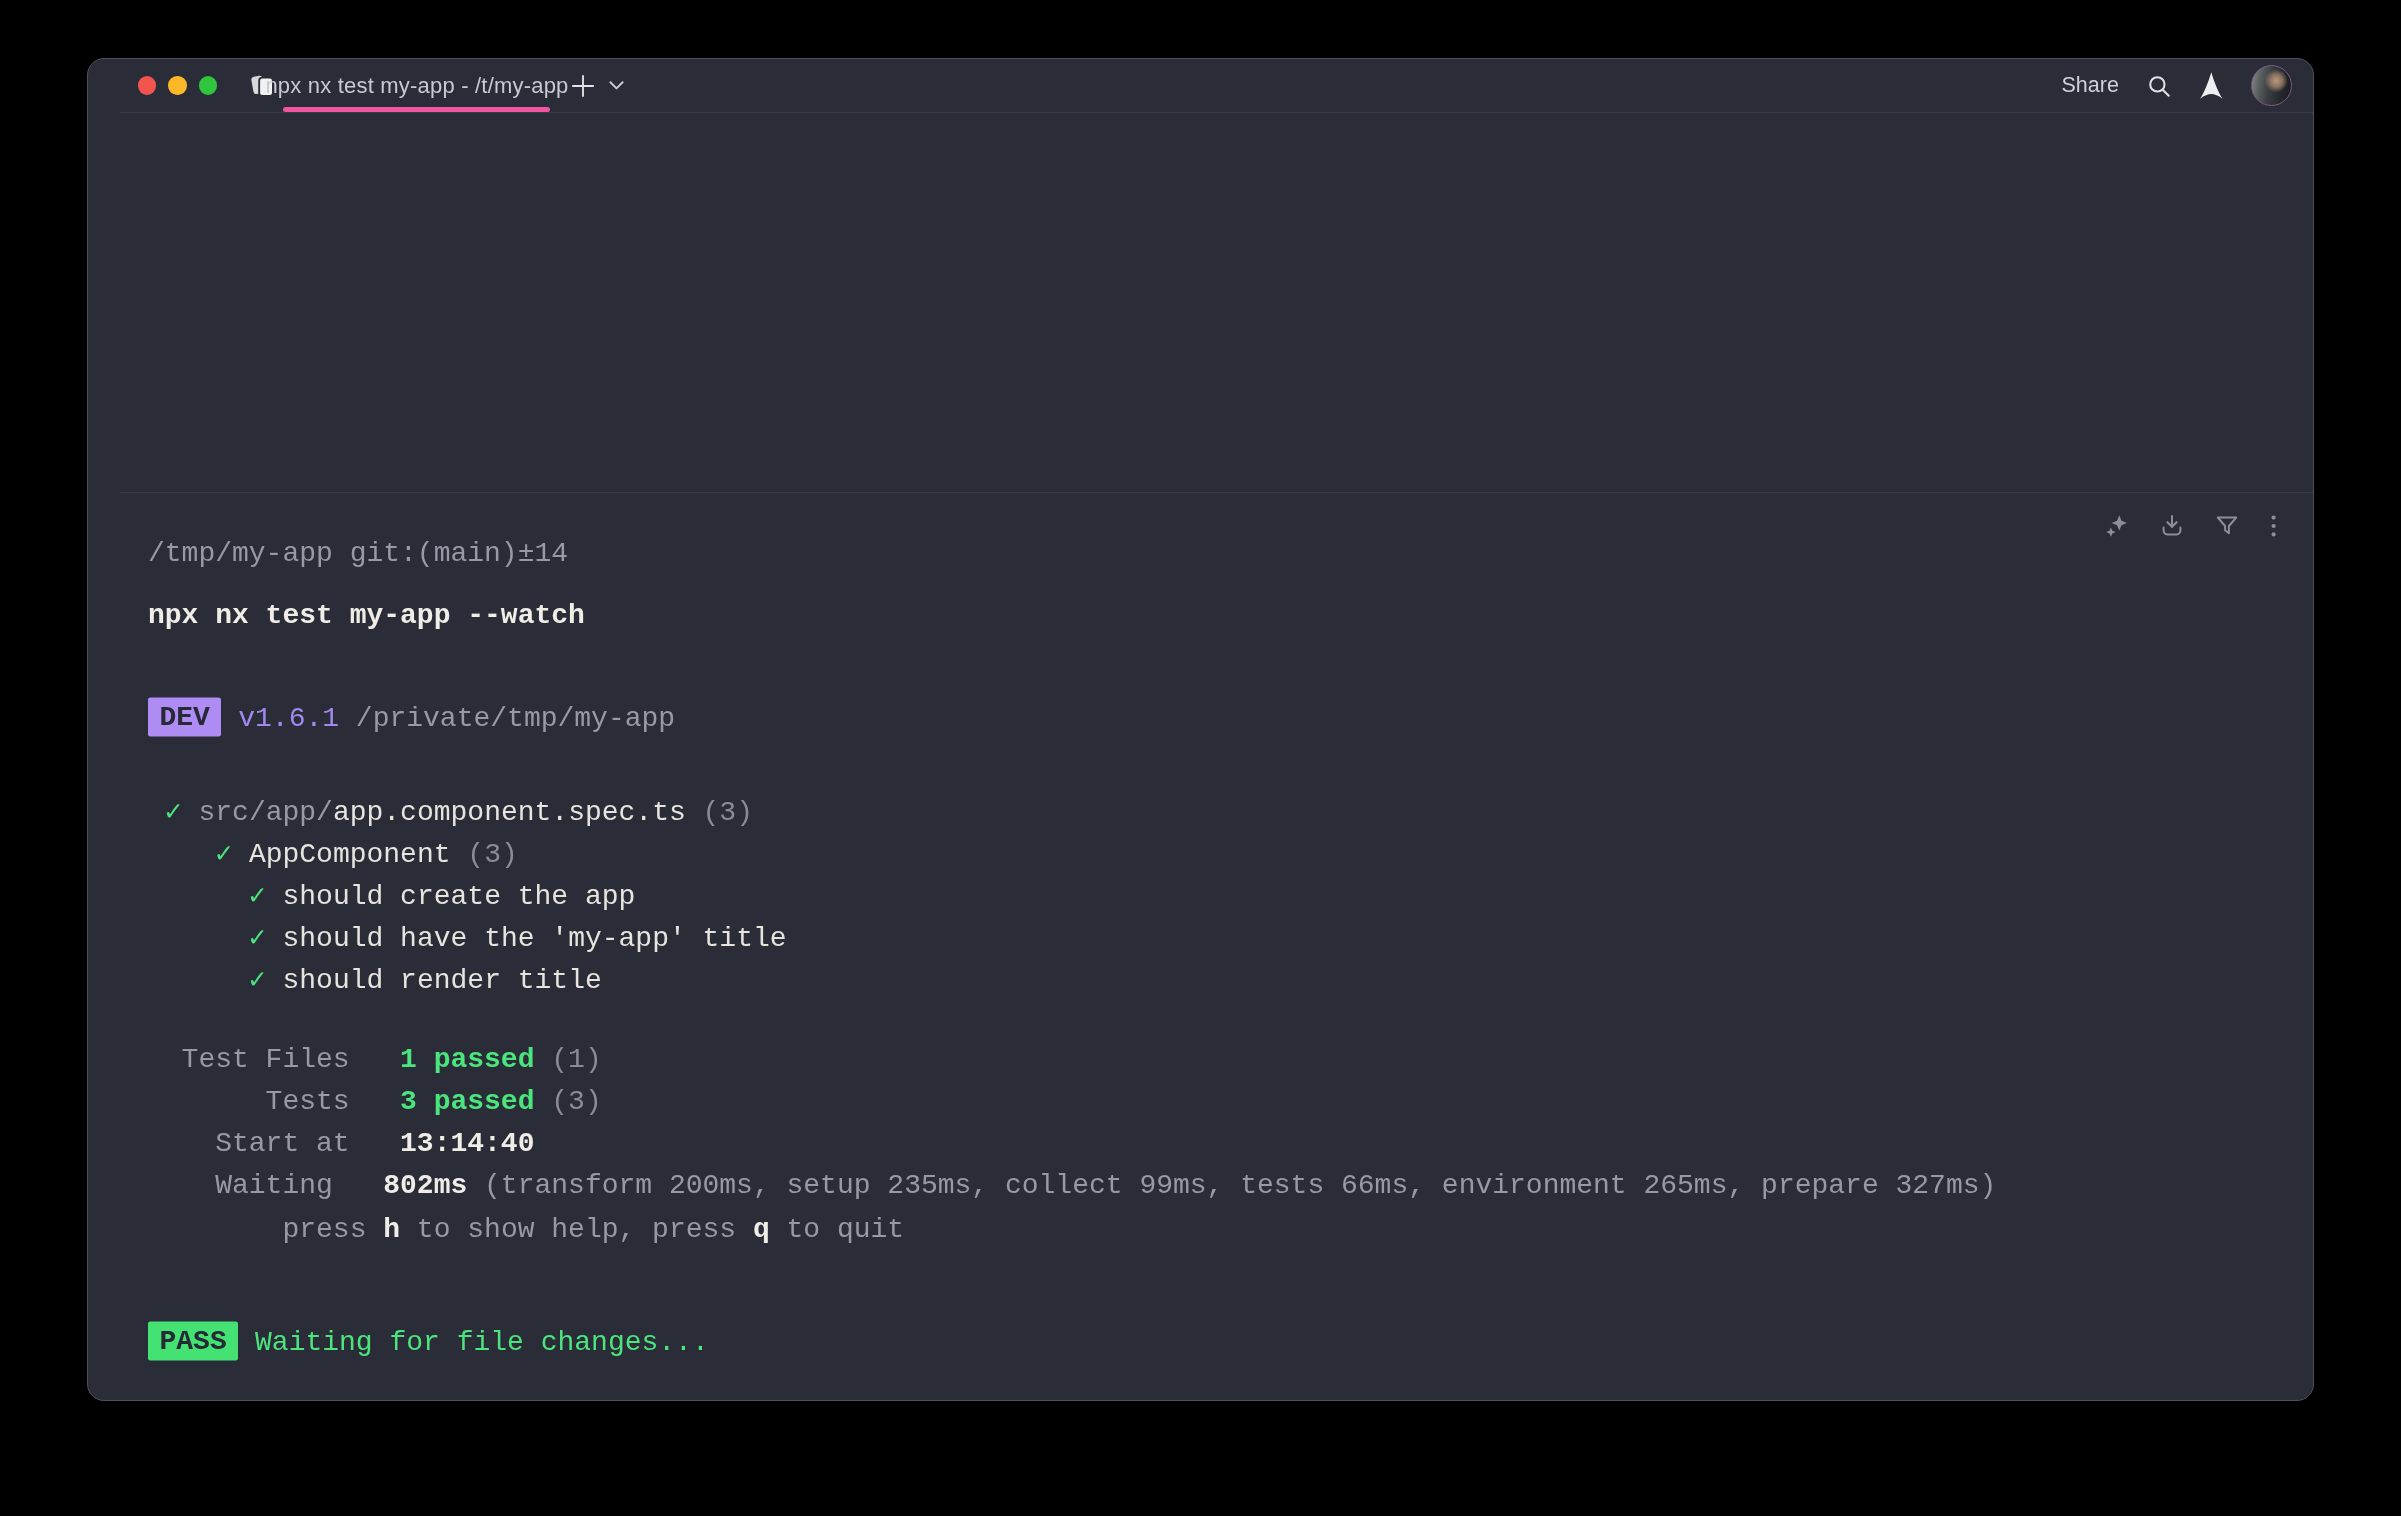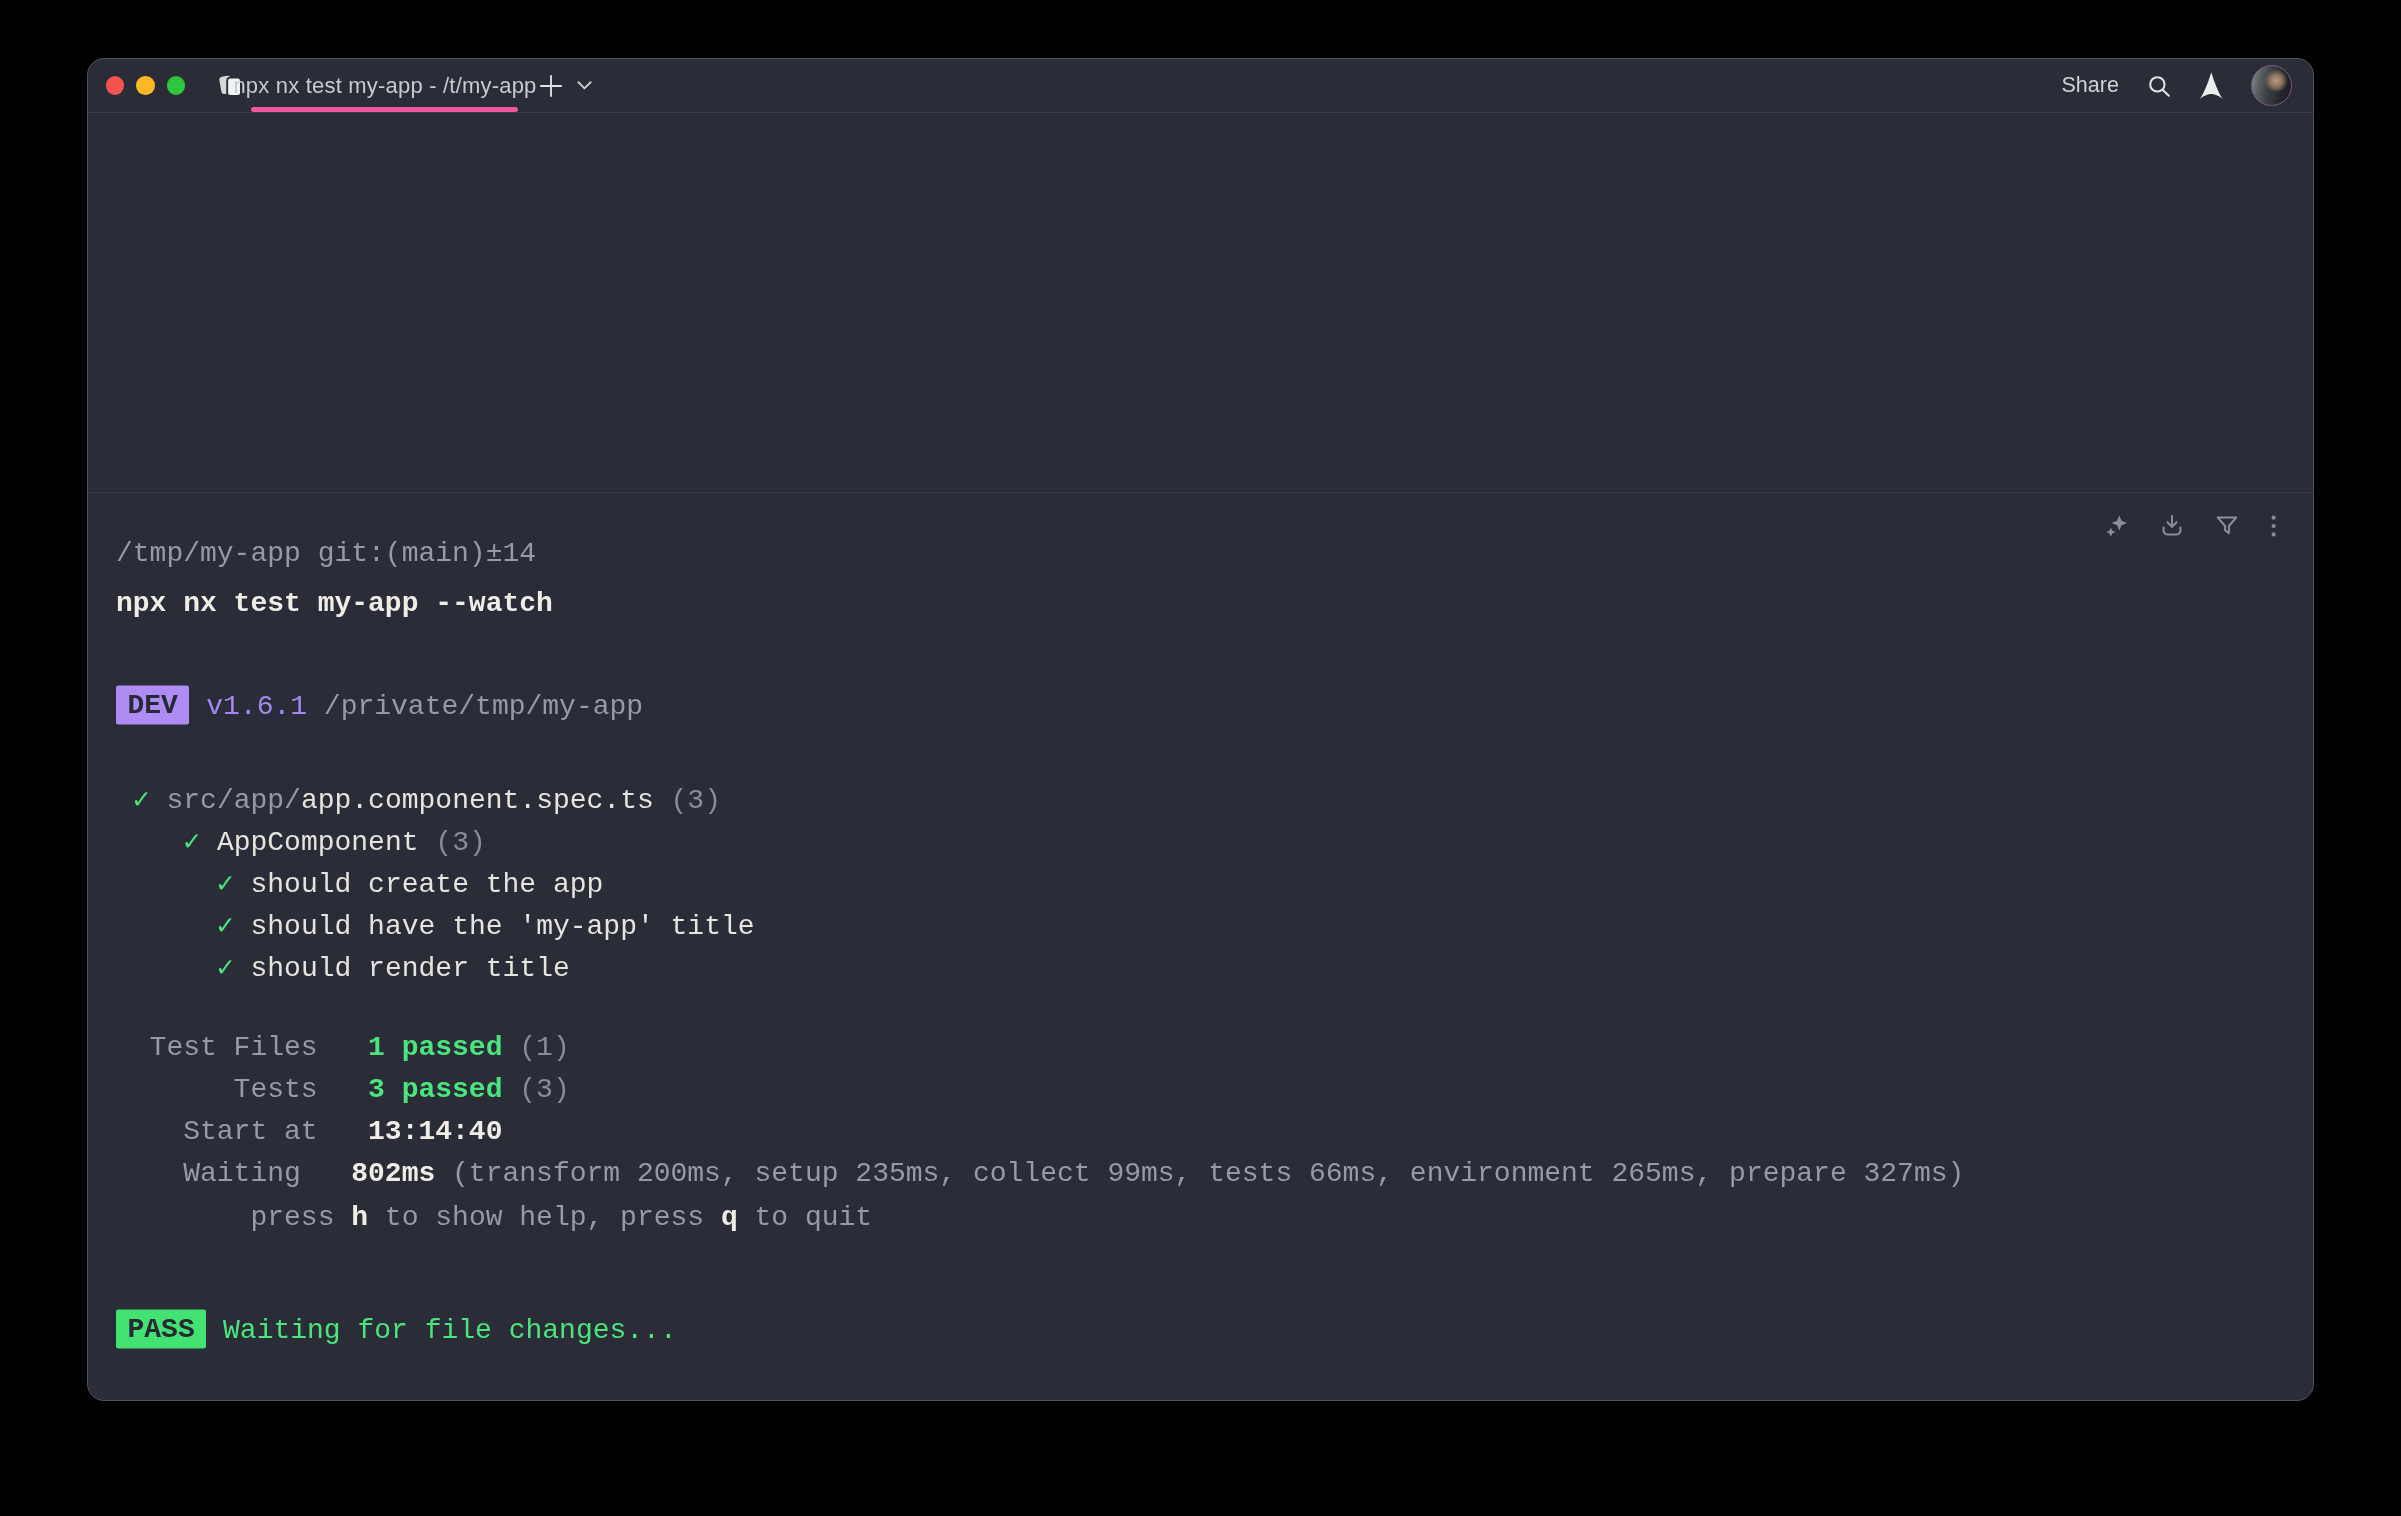--- a/index.html
+++ b/index.html
@@ -8,20 +8,21 @@
     --text-gray:#959aa6; --text-dim:#878c98; --text-white:#e6e4df; --text-bright:#f0ede7;
     --green:#4be47d; --purple:#a487f0; --badge-purple-bg:#ae8cf4; --badge-green-bg:#43e272;
     --badge-text:#262a36; --icon-gray:#8b8f9a; --titlebar-text:#c7cad0;
   }
   *{margin:0;padding:0;box-sizing:border-box;}
   html,body{width:2401px;height:1516px;background:var(--outer-bg);overflow:hidden;}
   .window{
     position:absolute;left:87px;top:58px;width:2227px;height:1343px;
     background:var(--window-bg);border:0.8px solid var(--border);border-radius:17px;
     overflow:hidden;
+    padding-left:32px;
   }
   
   .titlebar{
     height:54px;border-bottom:1.5px solid var(--divider);
     display:flex;align-items:center;
     font-family:"Liberation Sans",sans-serif;color:var(--titlebar-text);
     position:relative;flex:none;
   }
   .traffic{display:flex;gap:12.3px;padding-left:17.6px;flex:none;}
   .light{width:18.4px;height:18.4px;border-radius:50%;border:none;padding:0;cursor:default;}
@@ -155,21 +156,21 @@
         <svg width="9.2" height="26" viewBox="0 0 12 34" fill="currentColor">
           <circle cx="6" cy="6" r="2.7"></circle>
             <circle cx="6" cy="17" r="2.7"></circle>
             <circle cx="6" cy="28" r="2.7"></circle>
         </svg>
       </button>
     </div>
 
     <div class="term" id="terminal">
         <div class="tline"><span class="seg-gray">/tmp/my-app git:(main)±14</span></div>
-        <div class="tline" style="margin-top: 8px;"><span class="seg-bwhite">npx nx test my-app --watch</span></div>
+        <div class="tline" style="margin-top: 20px;"><span class="seg-bwhite">npx nx test my-app --watch</span></div>
         <div class="tline" style="margin-top: 61px;"><span class="seg-badge-purple">DEV</span><span class="seg-purple"> v1.6.1</span><span class="seg-gray"> /private/tmp/my-app</span></div>
         <div class="tline" style="margin-top: 52px;"><span class="seg-gray"> </span><span class="seg-green">✓ </span><span class="seg-gray">src/app/</span><span class="seg-white">app.component.spec.ts</span><span class="seg-dim"> (3)</span></div>
         <div class="tline"><span class="seg-gray">    </span><span class="seg-green">✓ </span><span class="seg-white">AppComponent</span><span class="seg-dim"> (3)</span></div>
         <div class="tline"><span class="seg-gray">      </span><span class="seg-green">✓ </span><span class="seg-white">should create the app</span></div>
         <div class="tline"><span class="seg-gray">      </span><span class="seg-green">✓ </span><span class="seg-white">should have the 'my-app' title</span></div>
         <div class="tline"><span class="seg-gray">      </span><span class="seg-green">✓ </span><span class="seg-white">should render title</span></div>
         <div class="tline" style="margin-top: 37px;"><span class="seg-gray">  Test Files   </span><span class="seg-bgreen">1 passed</span><span class="seg-dim"> (1)</span></div>
         <div class="tline"><span class="seg-gray">       Tests   </span><span class="seg-bgreen">3 passed</span><span class="seg-dim"> (3)</span></div>
         <div class="tline"><span class="seg-gray">    Start at   </span><span class="seg-bwhite">13:14:40</span></div>
         <div class="tline"><span class="seg-gray">    Waiting   </span><span class="seg-bwhite">802ms</span><span class="seg-gray"> (transform 200ms, setup 235ms, collect 99ms, tests 66ms, environment 265ms, prepare 327ms)</span></div>

